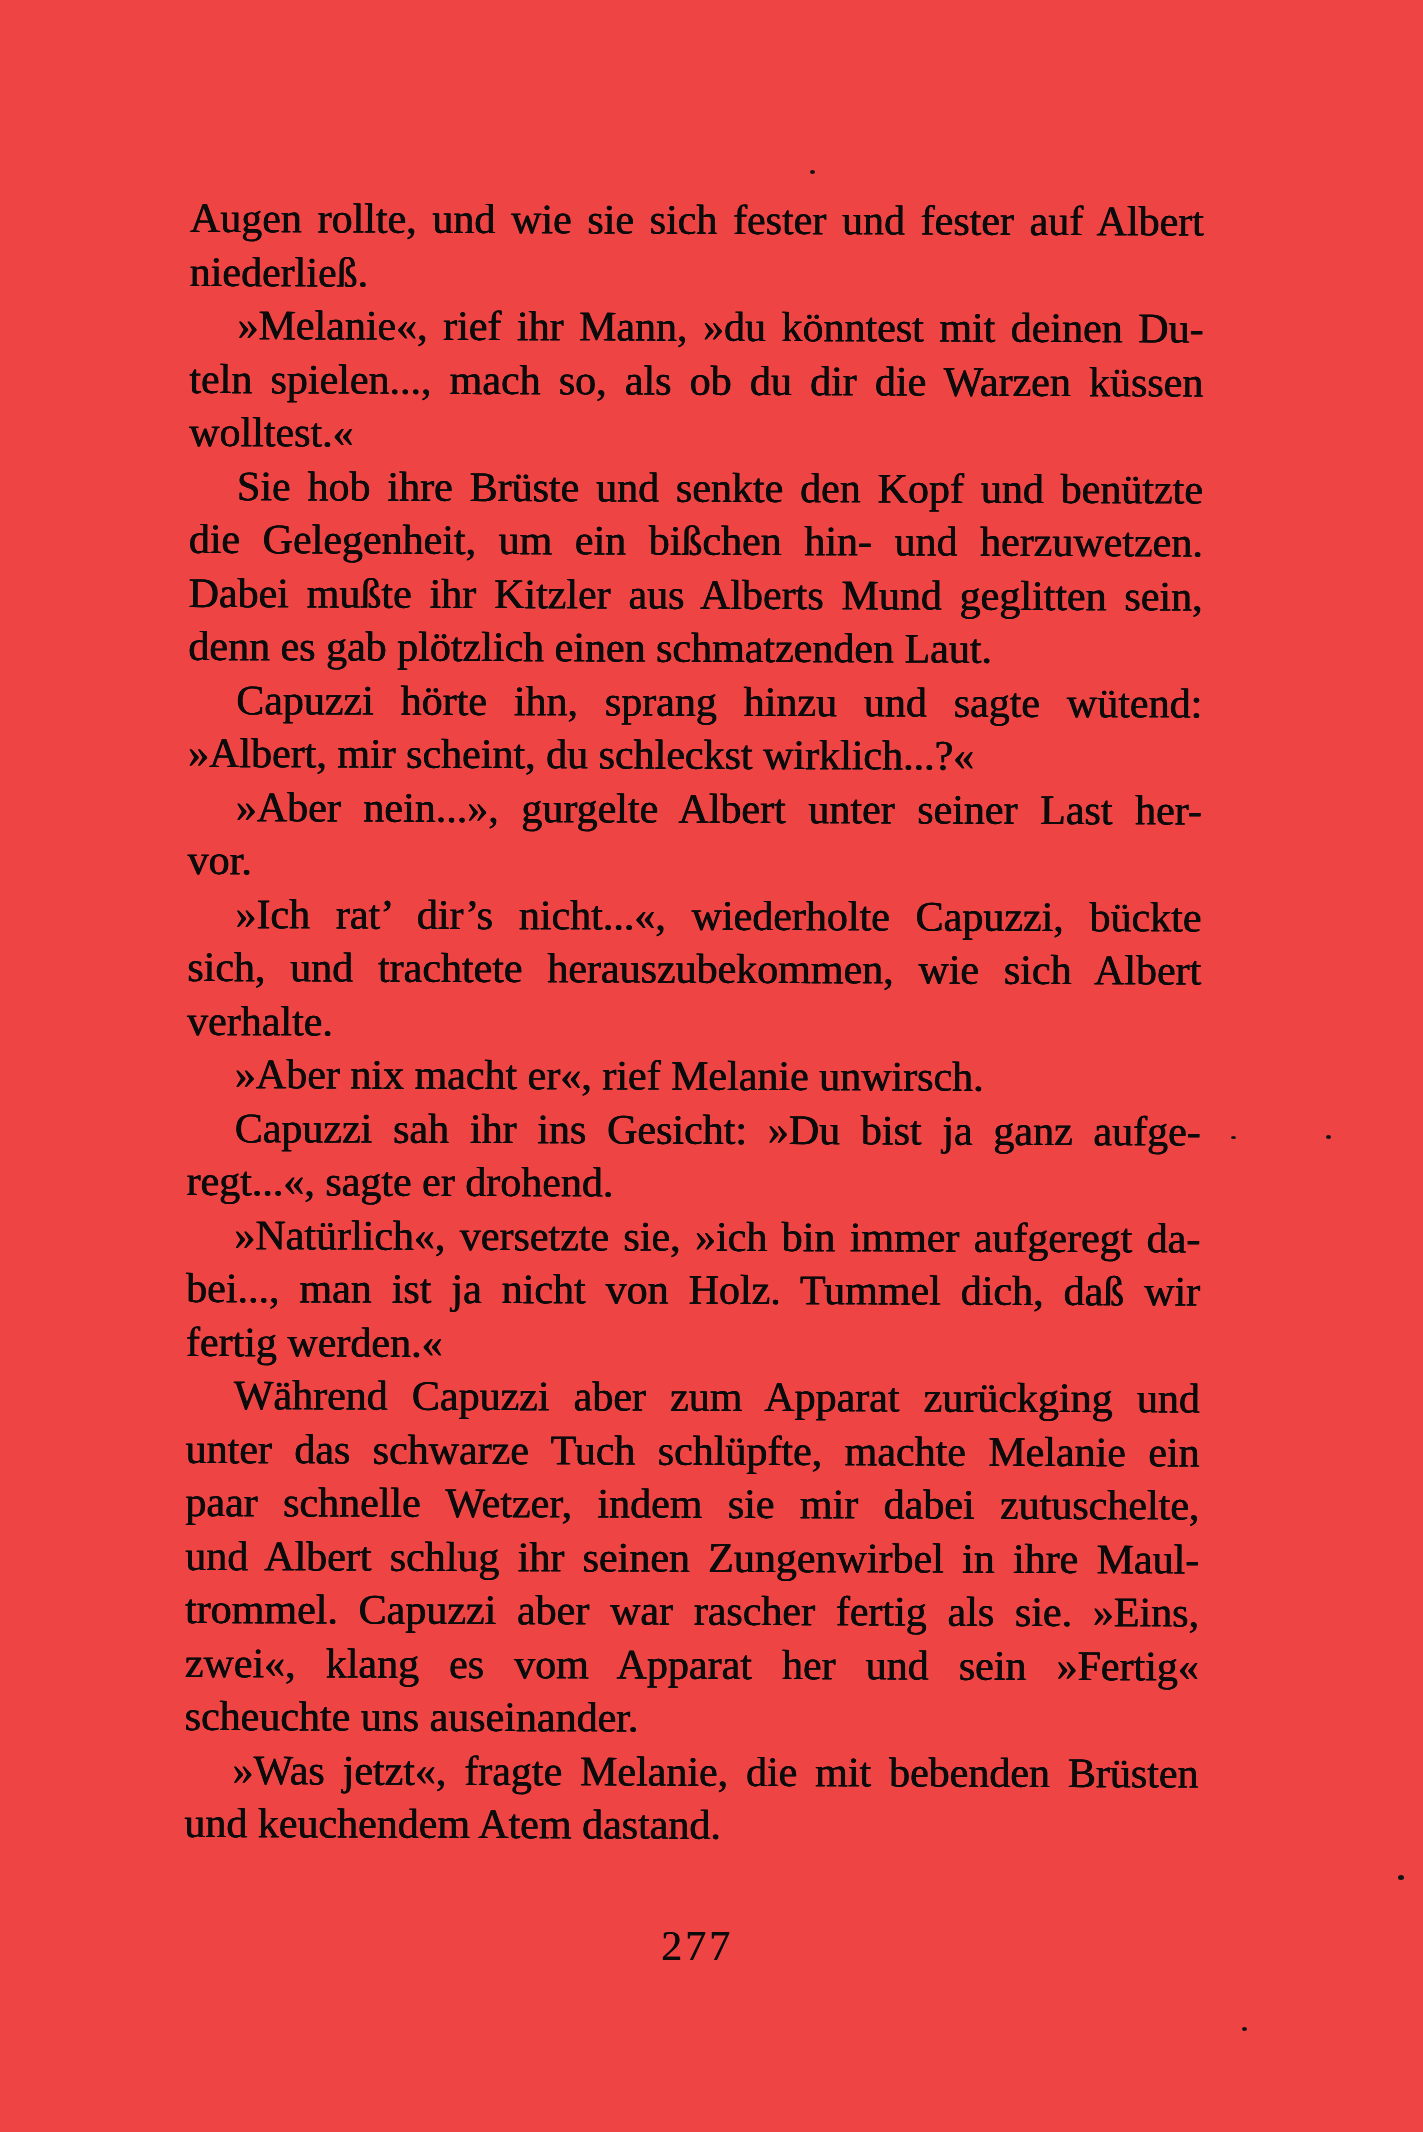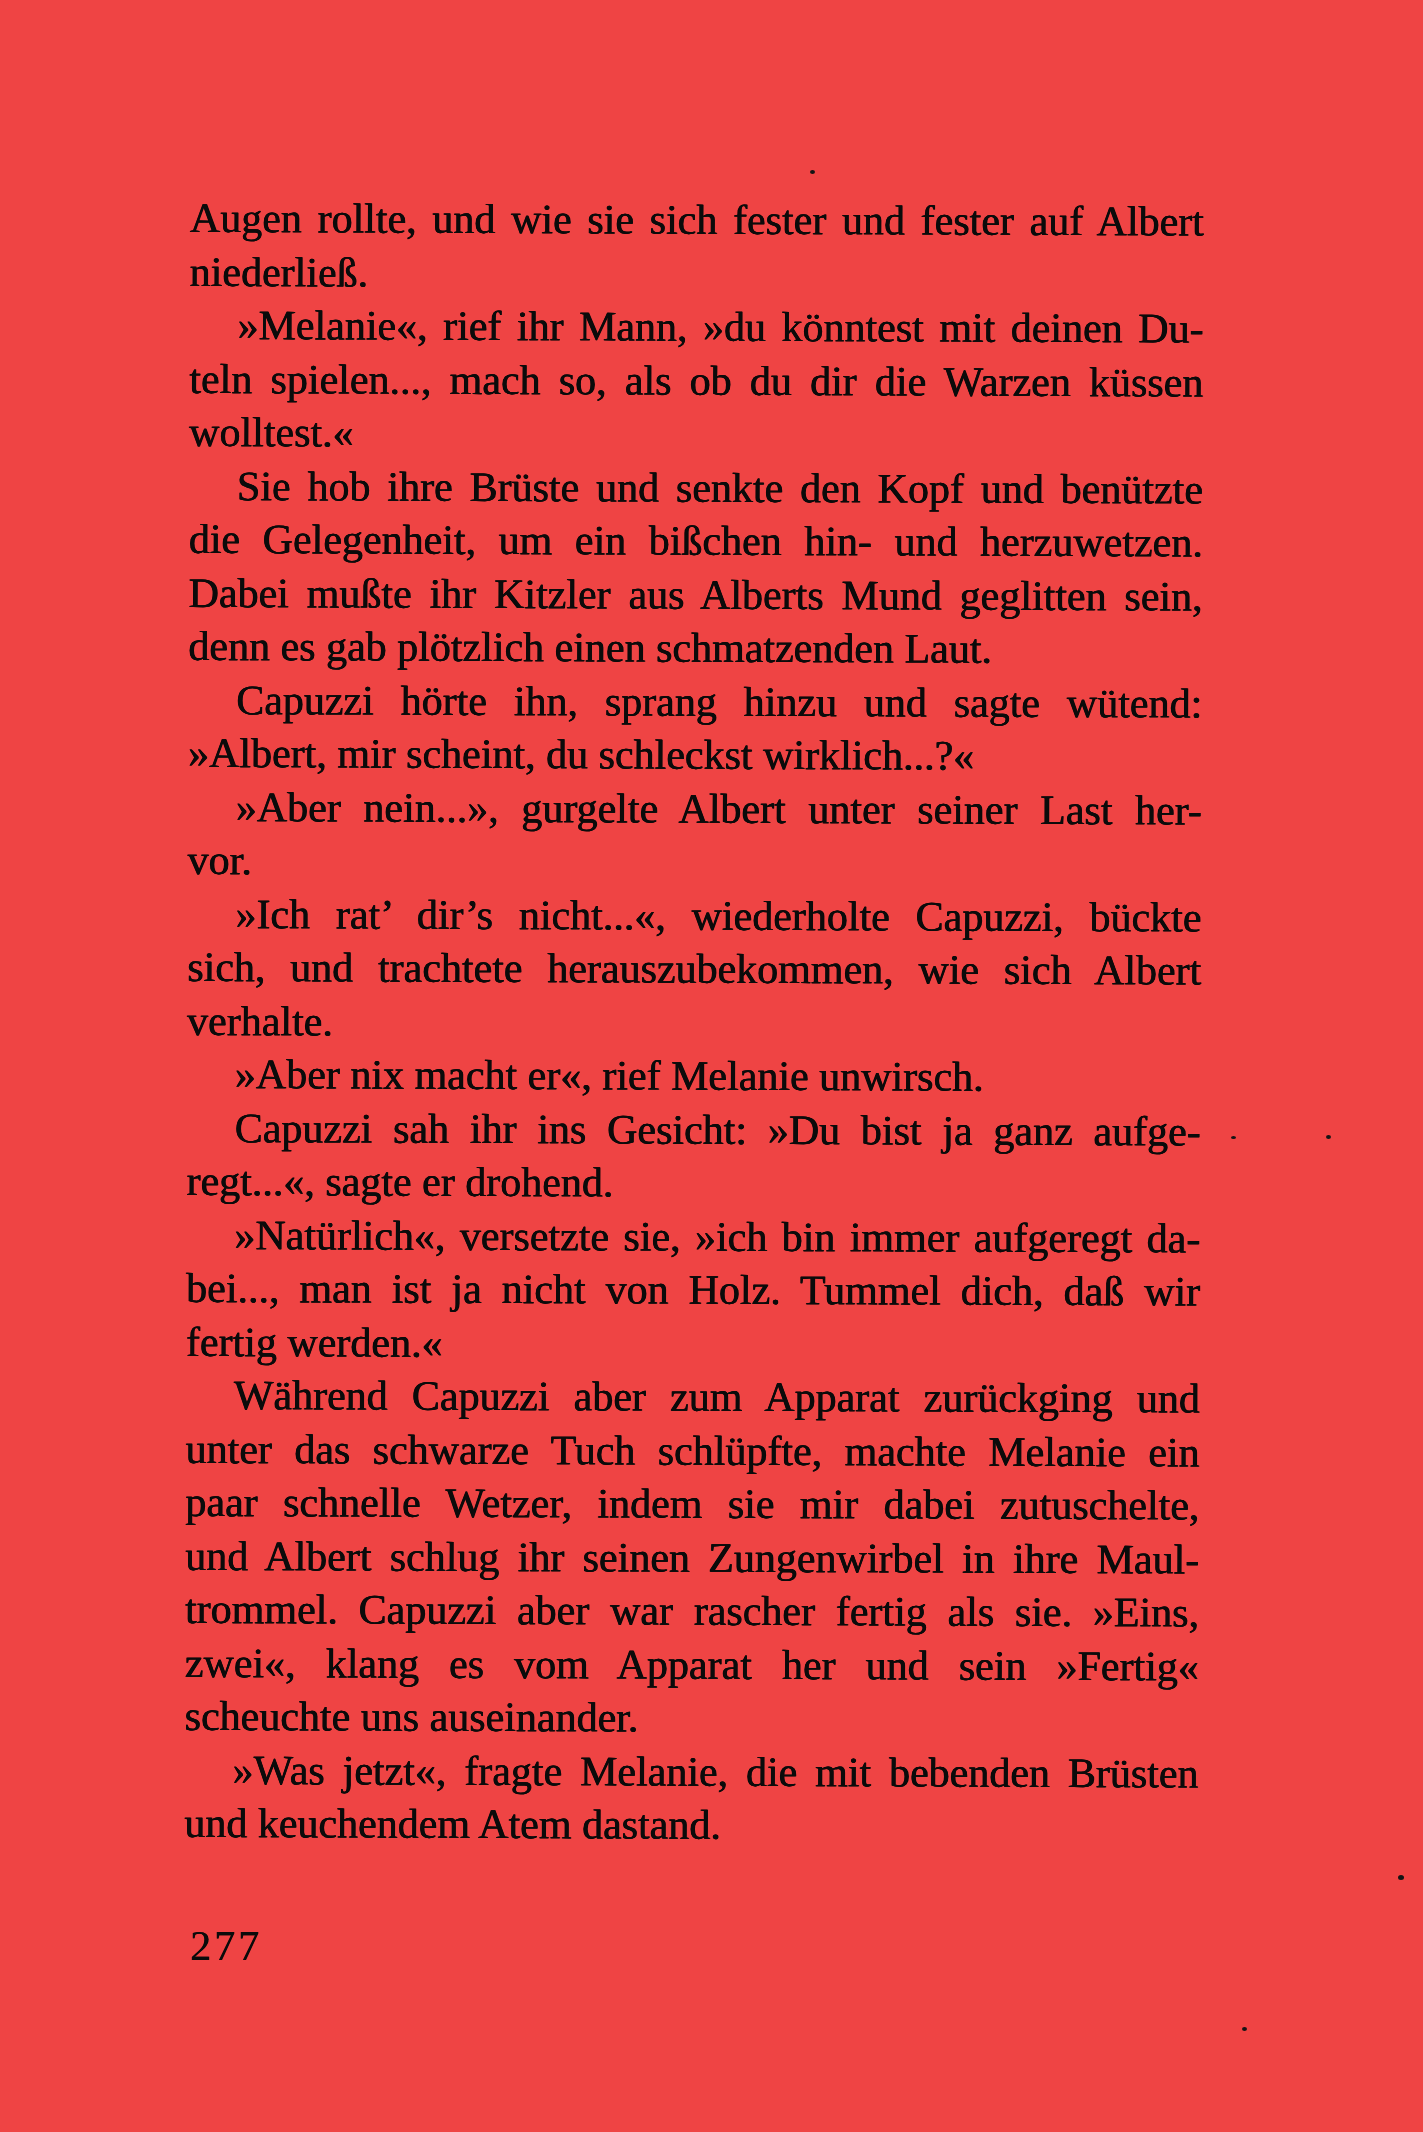--- a/index.html
+++ b/index.html
@@ -37,20 +37,21 @@
     text-indent: 48px;
   }
   .line.end {
     text-align-last: left;
   }
   .page-number {
     position: absolute;
     left: 190px;
     width: 1014px;
     top: 1922px;
+    text-align: center;
     font-size: 42px;
     letter-spacing: 3px;
     text-shadow: 0.4px 0 0 currentColor;
   }
   .speck {
     position: absolute;
     background: #141414;
     border-radius: 50%;
   }
   .s1 { left: 810px;  top: 170px;  width: 5px; height: 4px; }

